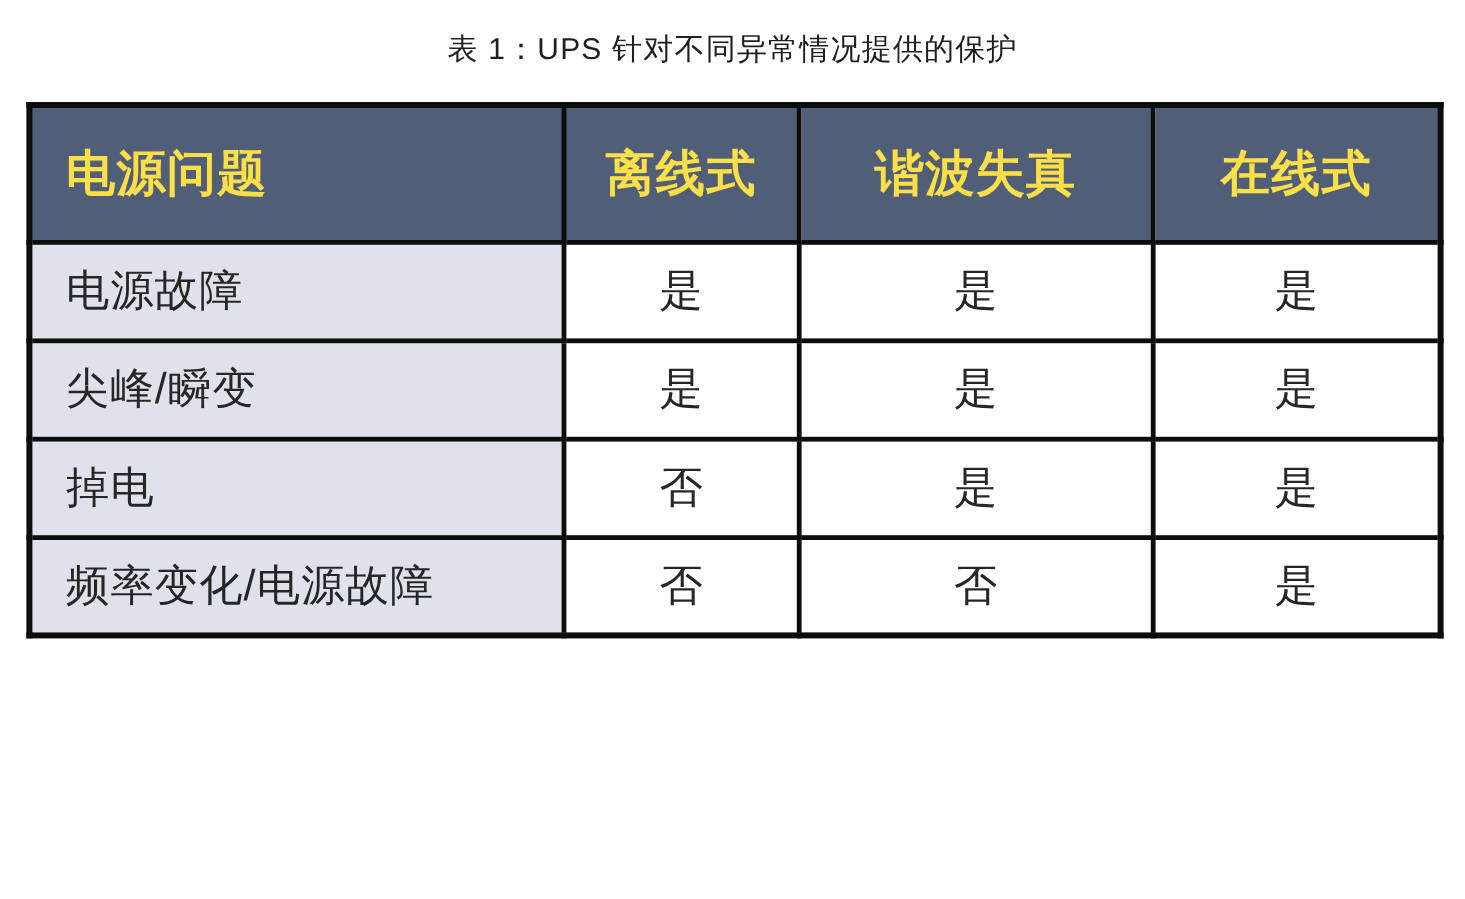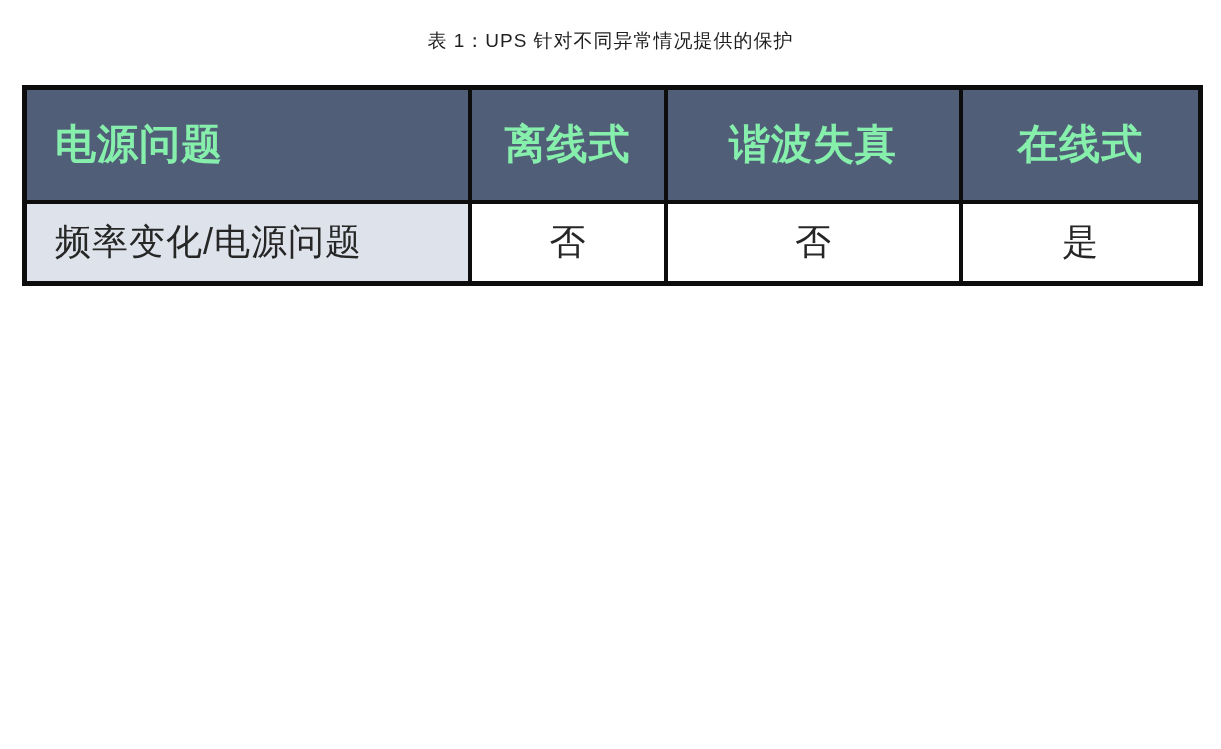--- a/index.html
+++ b/index.html
@@ -14,21 +14,21 @@
     height: 749px;
     background: #ffffff;
     overflow: hidden;
   }
   .doc-title {
     position: absolute;
     top: 24px;
     left: 0;
     width: 100%;
     text-align: center;
-    font-size: 19px;
+    font-size: 25px;
     line-height: 34px;
     color: #1f1f1f;
     letter-spacing: 1px;
   }
   table.ups-table {
     position: absolute;
     left: 22px;
     top: 85px;
     width: 1176px;
     border-collapse: collapse;
@@ -38,21 +38,21 @@
   table.ups-table th,
   table.ups-table td {
     border: 4px solid #0d0d0d;
     box-sizing: border-box;
     overflow: hidden;
     white-space: nowrap;
   }
   table.ups-table th {
     height: 114px;
     background: #515e78;
-    color: #86efac;
+    color: #fde047;
     font-size: 41px;
     font-weight: bold;
     text-align: center;
     letter-spacing: 1px;
   }
   table.ups-table th.col-problem {
     text-align: left;
     padding-left: 28px;
   }
   table.ups-table td {
@@ -86,21 +86,39 @@
     <thead>
       <tr>
         <th class="col-problem">电源问题</th>
         <th>离线式</th>
         <th>谐波失真</th>
         <th>在线式</th>
       </tr>
     </thead>
     <tbody>
       <tr>
-        <td class="row-label">频率变化/电源问题</td>
+        <td class="row-label">电源故障</td>
+        <td>是</td>
+        <td>是</td>
+        <td>是</td>
+      </tr>
+      <tr>
+        <td class="row-label">尖峰/瞬变</td>
+        <td>是</td>
+        <td>是</td>
+        <td>是</td>
+      </tr>
+      <tr>
+        <td class="row-label">掉电</td>
+        <td>否</td>
+        <td>是</td>
+        <td>是</td>
+      </tr>
+      <tr>
+        <td class="row-label">频率变化/电源故障</td>
         <td>否</td>
         <td>否</td>
         <td>是</td>
       </tr>
     </tbody>
   </table>
 
 </div>
 
 </body></html>

